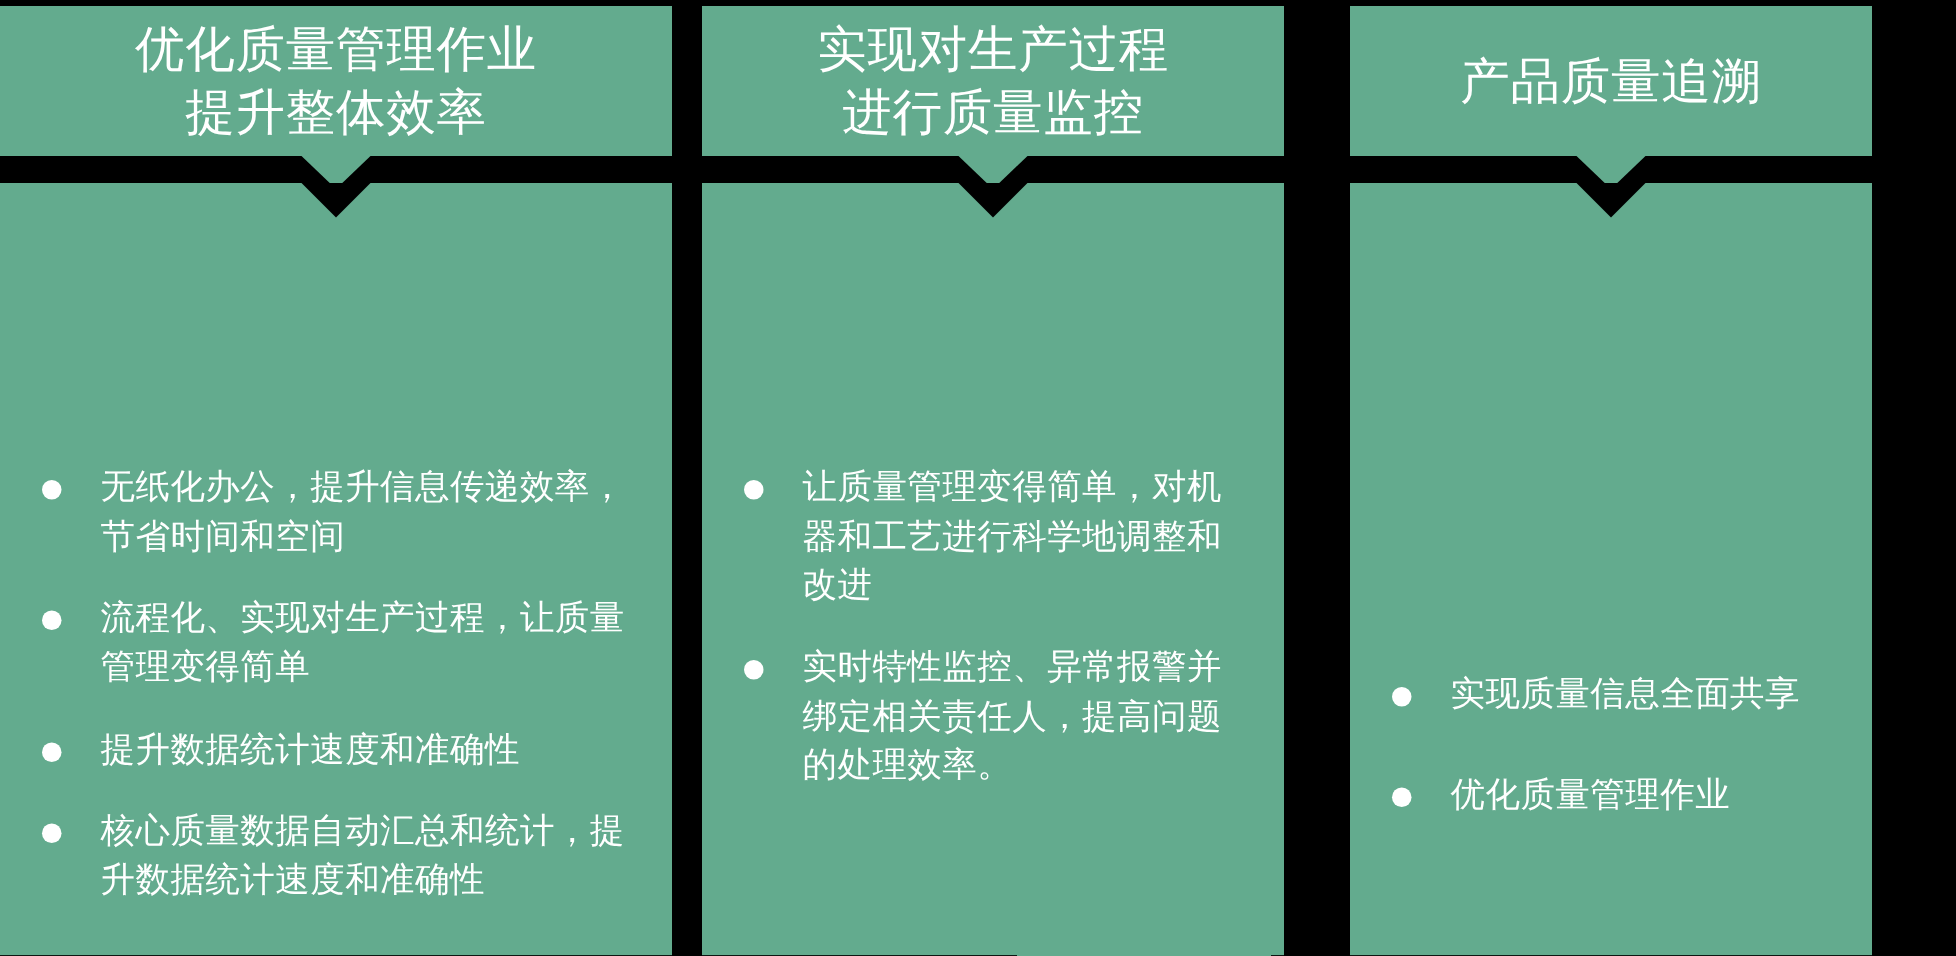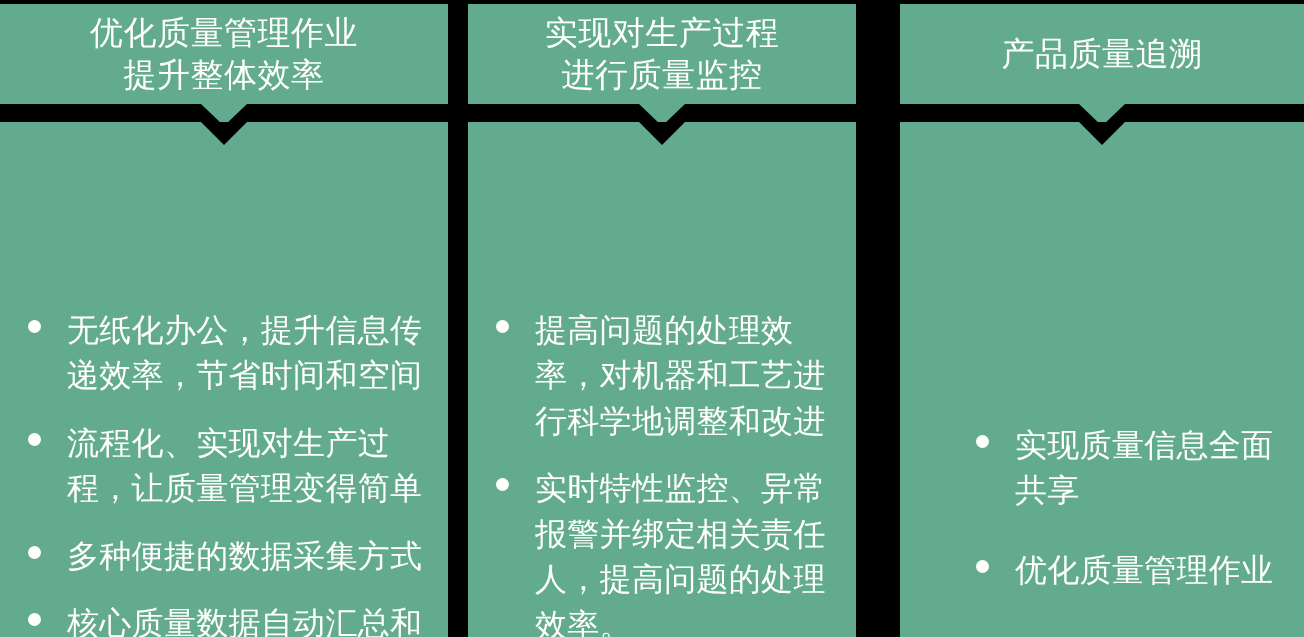--- a/index.html
+++ b/index.html
@@ -21,21 +21,21 @@
   }
 
   
   .column {
     position: absolute;
     top: 0;
     height: 637px;
   }
   .col-1 { left: 0px;   width: 448px; }
   .col-2 { left: 468px; width: 388px; }
-  .col-3 { left: 900px; width: 404px; }
+  .col-3 { left: 900px; width: 348px; }
 
   
   .header-panel {
     position: absolute;
     left: 0;
     top: 4px;
     width: 100%;
     height: 100px;
     background: #63ab8e;
     display: flex;
@@ -92,40 +92,40 @@
   
   .bullet-list {
     position: absolute;
     left: 0;
     right: 0;
     box-sizing: border-box;
     padding: 0 22px 0 14px;
   }
   .col-1 .bullet-list { top: 186px; }
   .col-2 .bullet-list { top: 186px; }
-  .col-3 .bullet-list { top: 301px; margin-left: 48px; }
+  .col-3 .bullet-list { top: 324px; }
 
   .bullet-item {
     display: flex;
     align-items: flex-start;
     margin-bottom: 22px;
   }
   .bullet-dot {
     flex: 0 0 auto;
     width: 13px;
     height: 13px;
     border-radius: 50%;
     background: #ffffff;
     margin-top: 12px;
     margin-right: 26px;
     margin-left: 14px;
   }
   .bullet-text {
     color: #ffffff;
-    font-size: 32px;
+    font-size: 23px;
     line-height: 1.42;
     font-weight: 400;
     letter-spacing: 0.3px;
   }
   .col-3 .bullet-item { margin-bottom: 34px; }
 </style>
 </head>
 <body>
 
 <div id="canvas">
@@ -142,42 +142,42 @@
         <div class="bullet-item">
           <span class="bullet-dot"></span>
           <span class="bullet-text">无纸化办公，提升信息传递效率，节省时间和空间</span>
         </div>
         <div class="bullet-item">
           <span class="bullet-dot"></span>
           <span class="bullet-text">流程化、实现对生产过程，让质量管理变得简单</span>
         </div>
         <div class="bullet-item">
           <span class="bullet-dot"></span>
-          <span class="bullet-text">多种便捷的数据采集方式</span>
+          <span class="bullet-text">提升数据统计速度和准确性</span>
         </div>
         <div class="bullet-item">
           <span class="bullet-dot"></span>
           <span class="bullet-text">核心质量数据自动汇总和统计，提升数据统计速度和准确性</span>
         </div>
       </div>
     </div>
   </div>
 
   <div class="column col-2">
     <div class="header-panel">
       <div class="header-title">实现对生产过程
 进行质量监控</div>
     </div>
     <div class="header-tab"></div>
     <div class="body-panel">
       <div class="notch"></div>
       <div class="bullet-list">
         <div class="bullet-item">
           <span class="bullet-dot"></span>
-          <span class="bullet-text">提高问题的处理效率，对机器和工艺进行科学地调整和改进</span>
+          <span class="bullet-text">让质量管理变得简单，对机器和工艺进行科学地调整和改进</span>
         </div>
         <div class="bullet-item">
           <span class="bullet-dot"></span>
           <span class="bullet-text">实时特性监控、异常报警并绑定相关责任人，提高问题的处理效率。</span>
         </div>
 
       </div>
     </div>
   </div>
 

